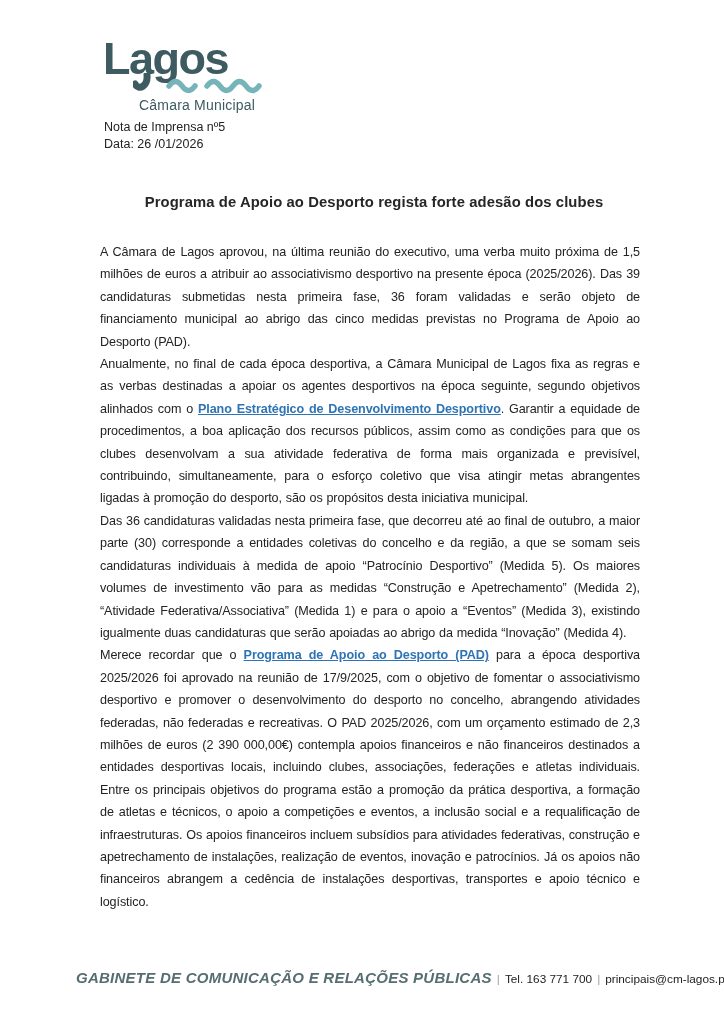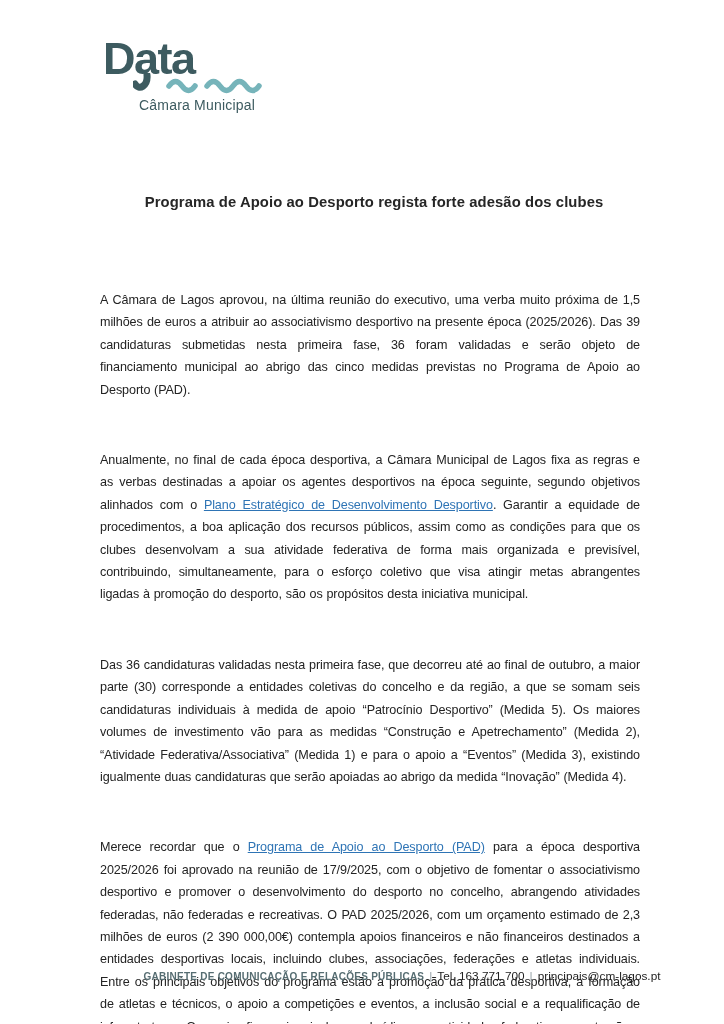--- a/index.html
+++ b/index.html
@@ -44,48 +44,51 @@
   
   .body-text{
     position:absolute;left:100px;top:241px;width:540px;
     font-size:12.6px;color:var(--ink);
   }
   .para{
     text-align:justify;
     line-height:22.4px;
     letter-spacing:-0.1px;
     word-spacing:.4px;
-    margin-top:48px;
   }
-  .doclink{color:var(--link);text-decoration:underline;cursor:pointer;}
+  .doclink{color:var(--link);text-decoration:underline;cursor:pointer;font-weight:bold;}
   
   .footer{
     position:absolute;left:0;top:969px;width:100%;
     text-align:center;font-size:11.8px;white-space:nowrap;
     transform:translateX(40px);
   }
-  .footer-label{font-weight:bold;color:var(--footer-label);letter-spacing:.25px;font-size:10px;}
+  .footer-label{font-weight:bold;color:var(--footer-label);letter-spacing:.25px;font-size:15px;font-style:italic;}
   .footer-sep{color:var(--sep);padding:0 5px;}
   .footer-phone,.footer-email{color:#222222;}
 </style>
 </head>
 <body>
 
 <div class="page">
 
   <header class="logo">
-    <div class="wordmark">Data</div>
+    <div class="wordmark">Lagos</div>
     <svg class="waves" width="140" height="26" viewBox="0 0 140 26" aria-hidden="true">
       <path d="M14 2 C 15 13, 6 18, 2 11" fill="none" stroke="#3d5b60" stroke-width="7" stroke-linecap="round"></path>
       <path d="M36 13 q 6.5 -9 13 0 q 6.5 9 13 0" fill="none" stroke="#76b4ba" stroke-width="5.5" stroke-linecap="round"></path>
       <path d="M74 13 q 6.5 -9 13 0 q 6.5 9 13 0 q 6.5 -9 13 0 q 6.5 9 13 0" fill="none" stroke="#76b4ba" stroke-width="5.5" stroke-linecap="round"></path>
     </svg>
     <div class="logo-subtitle">Câmara Municipal</div>
   </header>
 
+  <div class="meta">
+    <div>Nota de Imprensa nº5</div>
+    <div>Data: 26 /01/2026</div>
+  </div>
 
   <h1 class="doc-title">Programa de Apoio ao Desporto regista forte adesão dos clubes</h1>
 
   <main class="body-text">
       <p class="para"><span>A Câmara de Lagos aprovou, na última reunião do executivo, uma verba muito próxima de 1,5 milhões de euros a atribuir ao associativismo desportivo na presente época (2025/2026). Das 39 candidaturas submetidas nesta primeira fase, 36 foram validadas e serão objeto de financiamento municipal ao abrigo das cinco medidas previstas no Programa de Apoio ao Desporto (PAD).</span></p>
       <p class="para"><span>Anualmente, no final de cada época desportiva, a Câmara Municipal de Lagos fixa as regras e as verbas destinadas a apoiar os agentes desportivos na época seguinte, segundo objetivos alinhados com o </span><a class="doclink" href="#">Plano Estratégico de Desenvolvimento Desportivo</a><span>. Garantir a equidade de procedimentos, a boa aplicação dos recursos públicos, assim como as condições para que os clubes desenvolvam a sua atividade federativa de forma mais organizada e previsível, contribuindo, simultaneamente, para o esforço coletivo que visa atingir metas abrangentes ligadas à promoção do desporto, são os propósitos desta iniciativa municipal.</span></p>
       <p class="para"><span>Das 36 candidaturas validadas nesta primeira fase, que decorreu até ao final de outubro, a maior parte (30) corresponde a entidades coletivas do concelho e da região, a que se somam seis candidaturas individuais à medida de apoio “Patrocínio Desportivo” (Medida 5). Os maiores volumes de investimento vão para as medidas “Construção e Apetrechamento” (Medida 2), “Atividade Federativa/Associativa” (Medida 1) e para o apoio a “Eventos” (Medida 3), existindo igualmente duas candidaturas que serão apoiadas ao abrigo da medida “Inovação” (Medida 4).</span></p>
       <p class="para"><span>Merece recordar que o </span><a class="doclink" href="#">Programa de Apoio ao Desporto (PAD)</a><span> para a época desportiva 2025/2026 foi aprovado na reunião de 17/9/2025, com o objetivo de fomentar o associativismo desportivo e promover o desenvolvimento do desporto no concelho, abrangendo atividades federadas, não federadas e recreativas. O PAD 2025/2026, com um orçamento estimado de 2,3 milhões de euros (2 390 000,00€) contempla apoios financeiros e não financeiros destinados a entidades desportivas locais, incluindo clubes, associações, federações e atletas individuais. Entre os principais objetivos do programa estão a promoção da prática desportiva, a formação de atletas e técnicos, o apoio a competições e eventos, a inclusão social e a requalificação de infraestruturas. Os apoios financeiros incluem subsídios para atividades federativas, construção e apetrechamento de instalações, realização de eventos, inovação e patrocínios.  Já os apoios não financeiros abrangem a cedência de instalações desportivas, transportes e apoio técnico e logístico.</span></p>
     </main>
 

